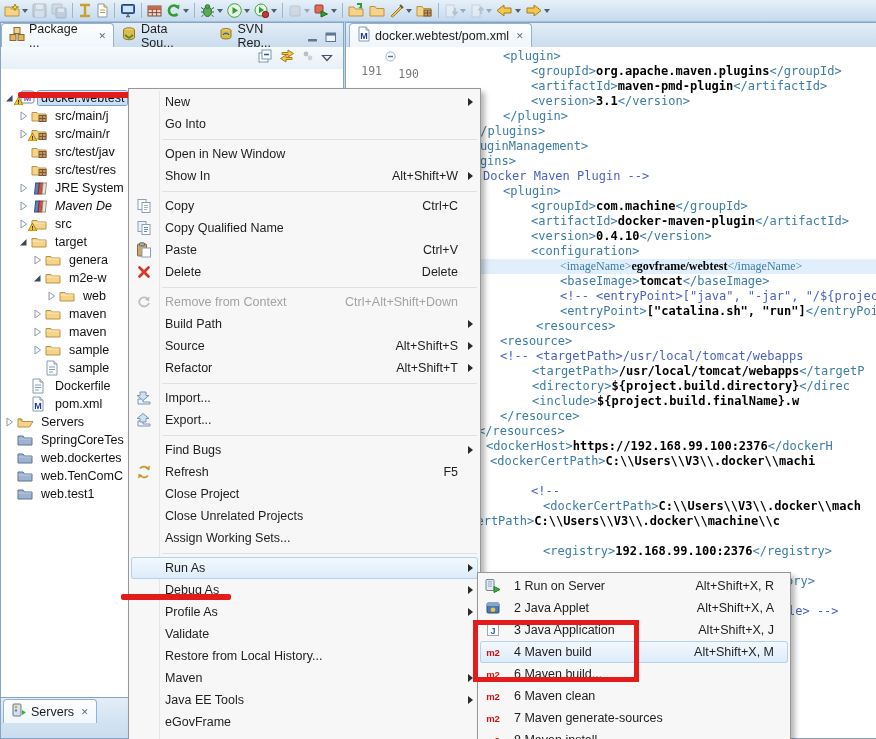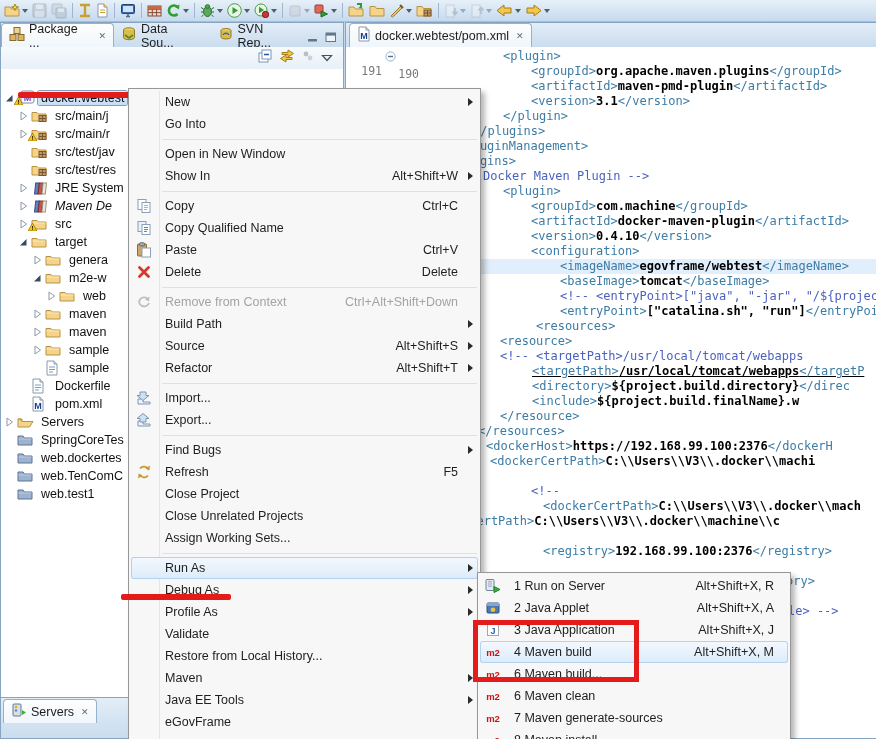--- a/index.html
+++ b/index.html
@@ -611,28 +611,28 @@
         <div class="code-line" style="top: 62px;"><span style="margin-left: 99px;"><span class="seg-tag">&lt;/plugin&gt;</span></span></div>
         <div class="code-line" style="top: 77px;"><span style="margin-left: 69px;"><span class="seg-tag">&lt;/plugins&gt;</span></span></div>
         <div class="code-line" style="top: 92px;"><span style="margin-left: 47px;"><span class="seg-tag">&lt;/pluginManagement&gt;</span></span></div>
         <div class="code-line" style="top: 107px;"><span style="margin-left: 47px;"><span class="seg-tag">&lt;plugins&gt;</span></span></div>
         <div class="code-line" style="top: 122px;"><span style="margin-left: 43px;"><span class="seg-com">&lt;!-- Docker Maven Plugin --&gt;</span></span></div>
         <div class="code-line" style="top: 137px;"><span style="margin-left: 99px;"><span class="seg-tag">&lt;plugin&gt;</span></span></div>
         <div class="code-line" style="top: 152px;"><span style="margin-left: 127px;"><span class="seg-tag">&lt;groupId&gt;</span><span class="seg-txt">com.machine</span><span class="seg-tag">&lt;/groupId&gt;</span></span></div>
         <div class="code-line" style="top: 167px;"><span style="margin-left: 127px;"><span class="seg-tag">&lt;artifactId&gt;</span><span class="seg-txt">docker-maven-plugin</span><span class="seg-tag">&lt;/artifactId&gt;</span></span></div>
         <div class="code-line" style="top: 182px;"><span style="margin-left: 127px;"><span class="seg-tag">&lt;version&gt;</span><span class="seg-txt">0.4.10</span><span class="seg-tag">&lt;/version&gt;</span></span></div>
         <div class="code-line" style="top: 197px;"><span style="margin-left: 127px;"><span class="seg-tag">&lt;configuration&gt;</span></span></div>
-        <div class="code-line hl" style="top: 212px;"><span style="margin-left: 156px;"><span class="seg-tag">&lt;imageName&gt;</span><span class="seg-txt">egovframe/webtest</span><span class="seg-tag">&lt;/imageName&gt;</span></span></div>
+        <div class="code-line hl" style="top: 212px; font-family: Liberation Serif, serif;"><span style="margin-left: 156px;"><span class="seg-tag">&lt;imageName&gt;</span><span class="seg-txt">egovframe/webtest</span><span class="seg-tag">&lt;/imageName&gt;</span></span></div>
         <div class="code-line" style="top: 227px;"><span style="margin-left: 156px;"><span class="seg-tag">&lt;baseImage&gt;</span><span class="seg-txt">tomcat</span><span class="seg-tag">&lt;/baseImage&gt;</span></span></div>
         <div class="code-line" style="top: 242px;"><span style="margin-left: 156px;"><span class="seg-com">&lt;!-- &lt;entryPoint&gt;["java", "-jar", "/${project</span></span></div>
         <div class="code-line" style="top: 257px;"><span style="margin-left: 156px;"><span class="seg-tag">&lt;entryPoint&gt;</span><span class="seg-txt">["catalina.sh", "run"]</span><span class="seg-tag">&lt;/entryPoint</span></span></div>
         <div class="code-line" style="top: 272px;"><span style="margin-left: 132px;"><span class="seg-tag">&lt;resources&gt;</span></span></div>
         <div class="code-line" style="top: 287px;"><span style="margin-left: 96px;"><span class="seg-tag">&lt;resource&gt;</span></span></div>
         <div class="code-line" style="top: 302px;"><span style="margin-left: 96px;"><span class="seg-com">&lt;!-- &lt;targetPath&gt;/usr/local/tomcat/webapps</span></span></div>
-        <div class="code-line" style="top: 317px; text-decoration: underline;"><span style="margin-left: 128px;"><span class="seg-tag">&lt;targetPath&gt;</span><span class="seg-txt">/usr/local/tomcat/webapps</span><span class="seg-tag">&lt;/targetP</span></span></div>
+        <div class="code-line" style="top: 317px;"><span style="margin-left: 128px;"><span class="seg-tag">&lt;targetPath&gt;</span><span class="seg-txt">/usr/local/tomcat/webapps</span><span class="seg-tag">&lt;/targetP</span></span></div>
         <div class="code-line" style="top: 332px;"><span style="margin-left: 128px;"><span class="seg-tag">&lt;directory&gt;</span><span class="seg-txt">${project.build.directory}</span><span class="seg-tag">&lt;/direc</span></span></div>
         <div class="code-line" style="top: 347px;"><span style="margin-left: 128px;"><span class="seg-tag">&lt;include&gt;</span><span class="seg-txt">${project.build.finalName}.w</span></span></div>
         <div class="code-line" style="top: 362px;"><span style="margin-left: 96px;"><span class="seg-tag">&lt;/resource&gt;</span></span></div>
         <div class="code-line" style="top: 377px;"><span style="margin-left: 74px;"><span class="seg-tag">&lt;/resources&gt;</span></span></div>
         <div class="code-line" style="top: 392px;"><span style="margin-left: 82px;"><span class="seg-tag">&lt;dockerHost&gt;</span><span class="seg-txt">https://192.168.99.100:2376</span><span class="seg-tag">&lt;/dockerH</span></span></div>
         <div class="code-line" style="top: 407px;"><span style="margin-left: 86px;"><span class="seg-tag">&lt;dockerCertPath&gt;</span><span class="seg-txt">C:\\Users\\V3\\.docker\\machi</span></span></div>
         <div class="code-line" style="top: 422px;"><span style="margin-left: 0px;"></span></div>
         <div class="code-line" style="top: 437px;"><span style="margin-left: 127px;"><span class="seg-com">&lt;!--</span></span></div>
         <div class="code-line" style="top: 452px;"><span style="margin-left: 139px;"><span class="seg-tag">&lt;dockerCertPath&gt;</span><span class="seg-txt">C:\\Users\\V3\\.docker\\mach</span></span></div>
         <div class="code-line" style="top: 467px;"><span style="margin-left: 58px;"><span class="seg-tag">&lt;certPath&gt;</span><span class="seg-txt">C:\\Users\\V3\\.docker\\machine\\c</span></span></div>

